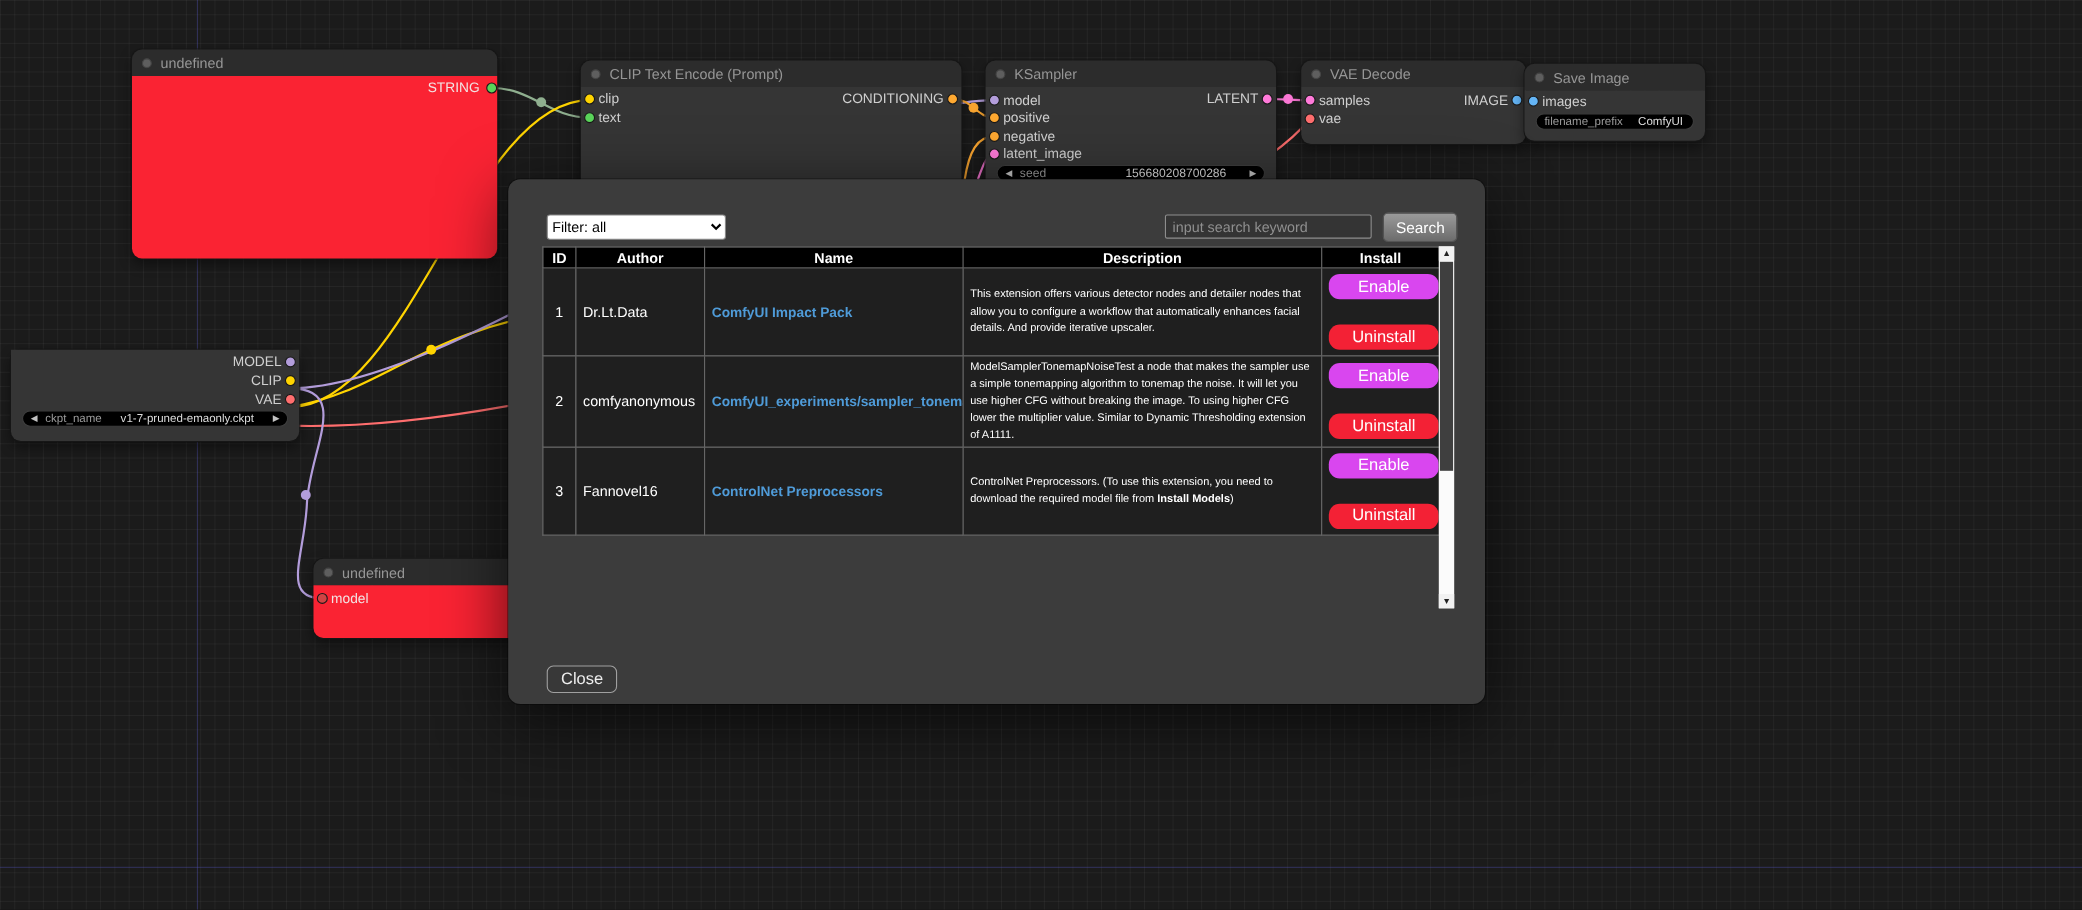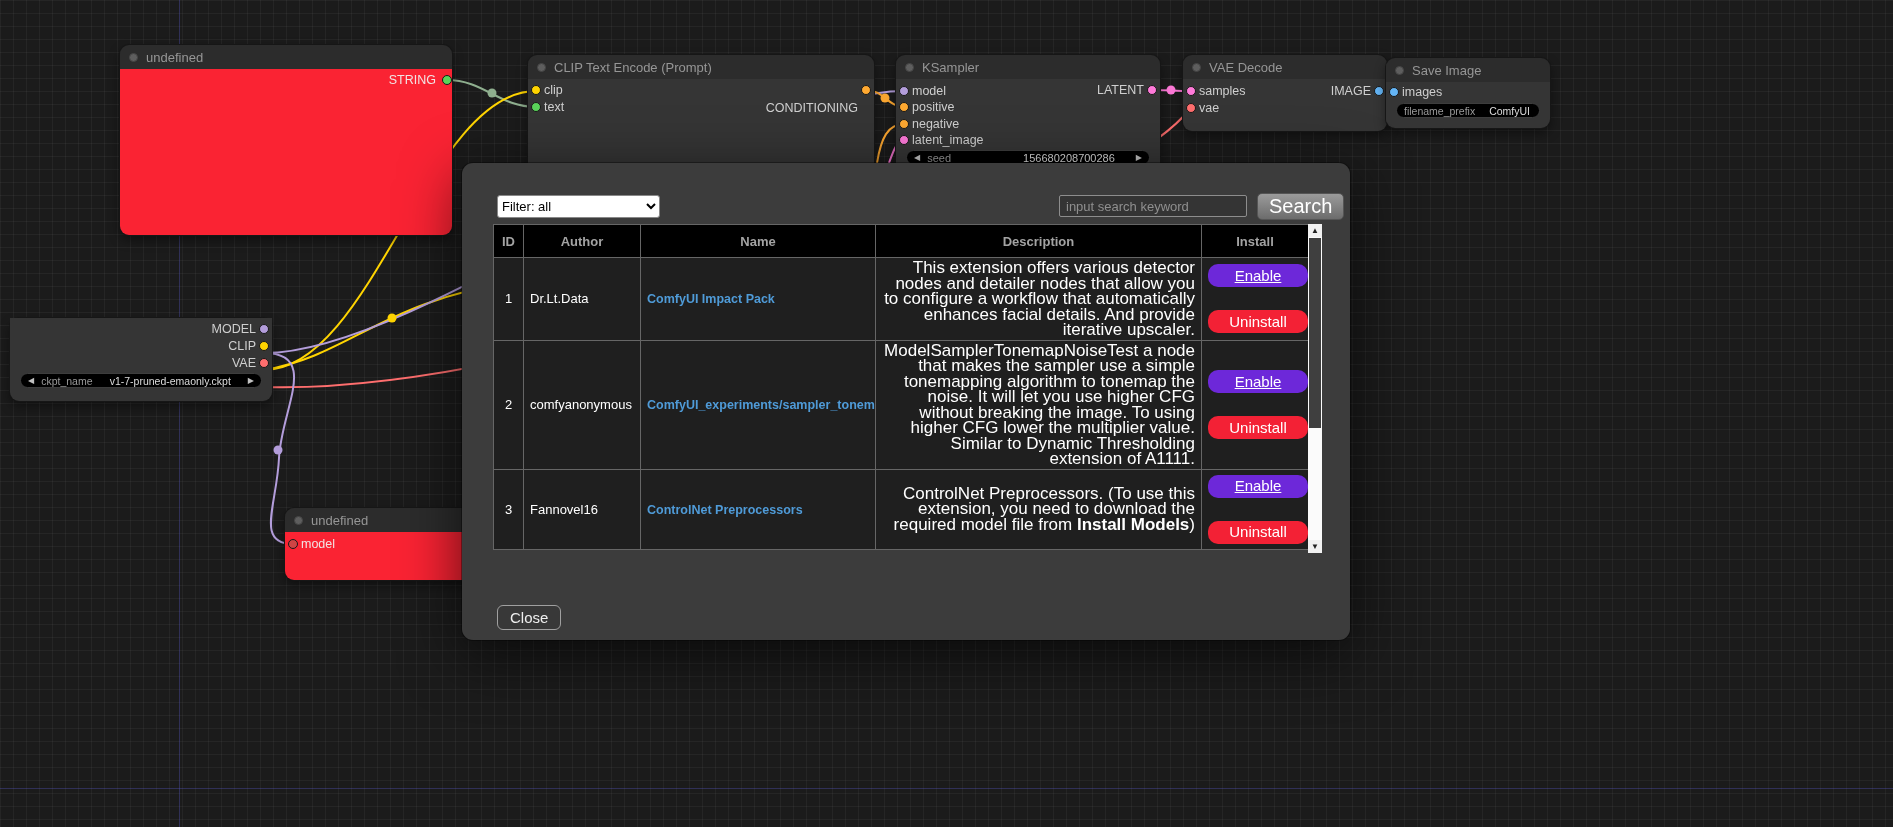--- a/index.html
+++ b/index.html
@@ -66,48 +66,48 @@
   .search-input {
     position:absolute; left:597px; top:32px; width:188px; height:22px;
     background:#343434; border:1px solid #8d8d8d; border-radius:2px;
     color:#cccccc; font-size:13px; padding:0 6px;
     font-family:"Liberation Sans", sans-serif;
   }
   .search-input::placeholder { color:#8f8f8f; }
   .search-btn {
     position:absolute; left:795px; top:30px; height:27px; padding:0 11px;
     background:linear-gradient(#9b9b9b,#6c6c6c); border:1px solid #555;
-    border-radius:5px; color:#ffffff; font-size:20px;
+    border-radius:5px; color:#ffffff; font-size:14px;
     font-family:"Liberation Sans", sans-serif; cursor:pointer;
   }
   table.ext {
     position:absolute; left:31px; top:61px; width:815px;
     border-collapse:collapse; table-layout:fixed;
     font-size:13px; color:#ffffff;
   }
   table.ext th {
-    background:#000000; color:#a3a3a3; font-weight:bold;
-    border:1px solid #666; height:33px; padding:0 2px; font-size:13px;
+    background:#000000; color:#ffffff; font-weight:bold;
+    border:1px solid #666; height:19px; padding:0 2px; font-size:13px;
   }
   table.ext td {
     border:1px solid #666; background:#1f1f1f; padding:2px 6px;
     vertical-align:middle; overflow:hidden;
   }
   td.c-id { text-align:center; }
   td.c-name { padding:2px 2px; white-space:nowrap; }
   a.ext-link { color:#4f9bd8; font-weight:bold; text-decoration:none; font-size:12.5px;text-align:center; }
-  td.c-desc { font-size:17px; line-height:15.5px; vertical-align:top; padding:2px 4px;text-align:right; }
+  td.c-desc { font-size:10px; line-height:15.5px; vertical-align:top; padding:2px 4px; }
   td.c-install { text-align:center; padding:3px 2px; }
   .pill {
     display:block; width:100px; height:23px; margin:3px auto;
     border:none; border-radius:10px; color:#ffffff; font-size:15px;
     line-height:22px; text-align:center; cursor:pointer;
     font-family:"Liberation Sans", sans-serif; padding:0;
   }
-  .pill.enable { background:#6d28d9;text-decoration:underline; }
+  .pill.enable { background:#d946ef; }
   .pill.uninstall { background:#f32135;margin-top:23px; }
 
   .scrollbar {
     position:absolute; left:846px; top:61px; width:14px; height:329px;
     background:#fbfbfb; z-index:11;
   }
   .sb-arrow {
     position:absolute; left:0; width:14px; height:13px; background:#f1f1f1;
     color:#222; font-size:8px; line-height:13px; text-align:center;
   }
@@ -164,21 +164,21 @@
   <div class="node" style="left:528px;top:55px;width:346px;">
     <div class="ntitle">
       <span class="tdot"></span>
       <span>CLIP Text Encode (Prompt)</span>
     </div>
     <div class="nbody" style="height:100px;">
       <span class="dot" style="left:3px;top:6px;background:#ffd400;"></span>
       <span class="slab" style="left:16px;top:3px;">clip</span>
       <span class="dot" style="left:3px;top:23px;background:#5ad45a;"></span>
       <span class="slab" style="left:16px;top:20px;">text</span>
-      <span class="slab" style="right:16px;top:21px;">CONDITIONING</span>
+      <span class="slab" style="right:16px;top:3px;">CONDITIONING</span>
       <span class="dot" style="right:3px;top:6px;background:#ffa931;"></span>
     </div>
   </div>
 
   <div class="node" style="left:896px;top:55px;width:264px;">
     <div class="ntitle">
       <span class="tdot"></span>
       <span>KSampler</span>
     </div>
     <div class="nbody" style="height:96px;">

